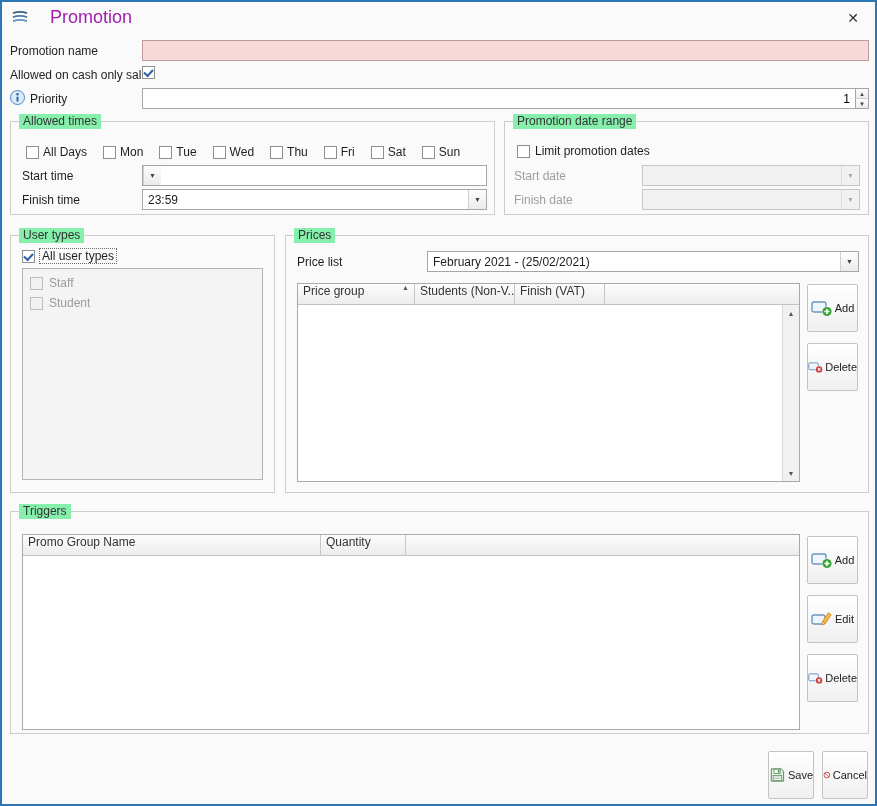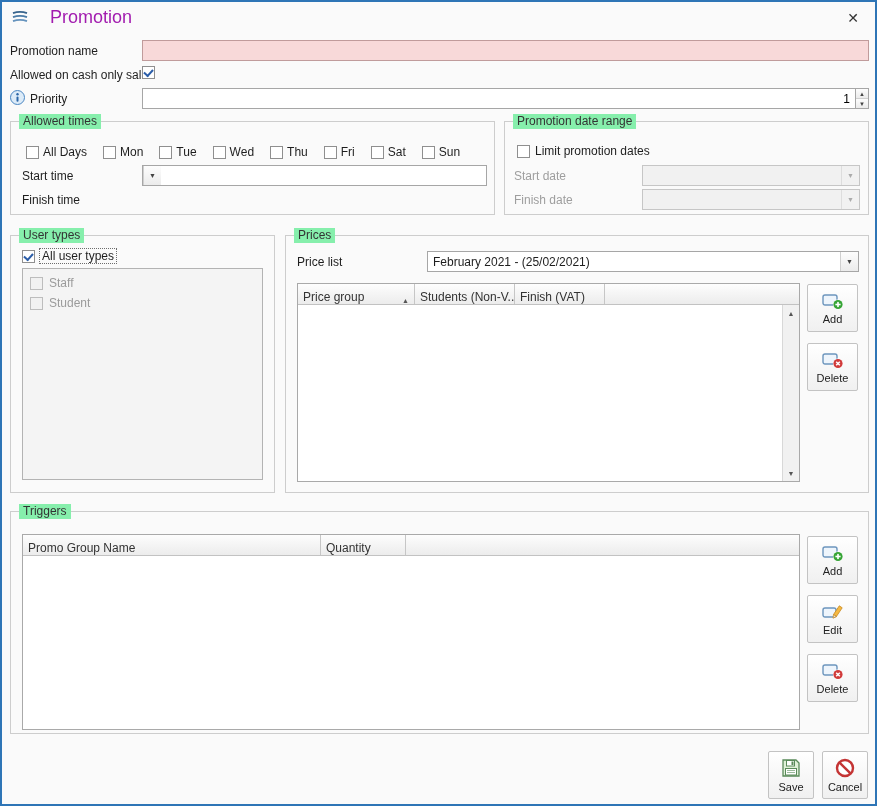--- a/index.html
+++ b/index.html
@@ -53,33 +53,33 @@
   .days-row{position:absolute;display:flex;align-items:center;gap:16px;height:16px;}
   .day-item{display:flex;align-items:center;gap:4px;cursor:pointer;}
 
   
   .listbox{position:absolute;box-sizing:border-box;border:1px solid #b3b3b3;background:#f4f4f4;padding:4px 0;}
   .list-item{display:flex;align-items:center;gap:6px;height:20px;padding:0 7px;color:#9b9b9b;}
 
   
   .grid{position:absolute;box-sizing:border-box;border:1px solid #a9a9a9;background:#fff;overflow:hidden;}
   .grid-header{display:flex;height:21px;background:linear-gradient(#fdfdfd,#ececec);border-bottom:1px solid #c2c2c2;box-sizing:border-box;}
-  .gh-cell{box-sizing:border-box;border-right:1px solid #c6c6c6;padding:0 5px;display:flex;align-items:flex-end;overflow:hidden;white-space:nowrap;color:#333;cursor:pointer;}
+  .gh-cell{box-sizing:border-box;border-right:1px solid #c6c6c6;padding:0 5px;display:flex;align-items:flex-start;overflow:hidden;white-space:nowrap;color:#333;cursor:pointer;}
   .gh-fill{flex:1;border-right:none;cursor:default;}
   .sort-asc{font-size:7px;color:#555;margin-left:6px;}
   .gh-spacer{flex:1;}
 
   
   .vscroll{position:absolute;width:17px;background:#f1f1f1;border-left:1px solid #d8d8d8;display:flex;flex-direction:column;box-sizing:border-box;cursor:pointer;}
   .sb-btn{height:16px;display:flex;align-items:center;justify-content:center;font-size:7px;color:#555;}
   .sb-track{flex:1;}
 
   
   .tool-btn{position:absolute;box-sizing:border-box;border:1px solid #c3c3c3;border-radius:2px;
-    background:linear-gradient(#ffffff,#f0f0f0);display:flex;flex-direction:column;align-items:center;justify-content:center;
+    background:linear-gradient(#ffffff,#f0f0f0);display:flex;flex-direction:row;align-items:center;justify-content:center;
     gap:2px;font-family:inherit;font-size:11px;color:#222;cursor:pointer;padding:0;}
   .tool-btn svg{display:block;}
 </style>
 </head>
 <body>
 
 <div class="window">
 
   
   <div class="titlebar">
@@ -151,20 +151,24 @@
     <label class="day-item">
       <span class="cb"></span>
       <span>Sun</span>
     </label>
   </div>
   <span class="lab" style="left:20px;top:167px">Start time</span>
   <div class="combo" style="left:140px;top:163px;width:345px">
     <span class="combo-btn">▼</span>
   </div>
   <span class="lab" style="left:20px;top:191px">Finish time</span>
+  <div class="combo" style="left:140px;top:187px;width:345px">
+    <span class="combo-text">23:59</span>
+    <span class="combo-btn">▼</span>
+  </div>
 
   
   <div class="group" style="left:502px;top:119px;width:365px;height:94px">
     <span class="group-title">Promotion date range</span>
   </div>
   <label class="cbrow" style="left:515px;top:141px">
     <span class="cb"></span>
     <span>Limit promotion dates</span>
   </label>
   <span class="lab disabled" style="left:512px;top:167px">Start date</span>

